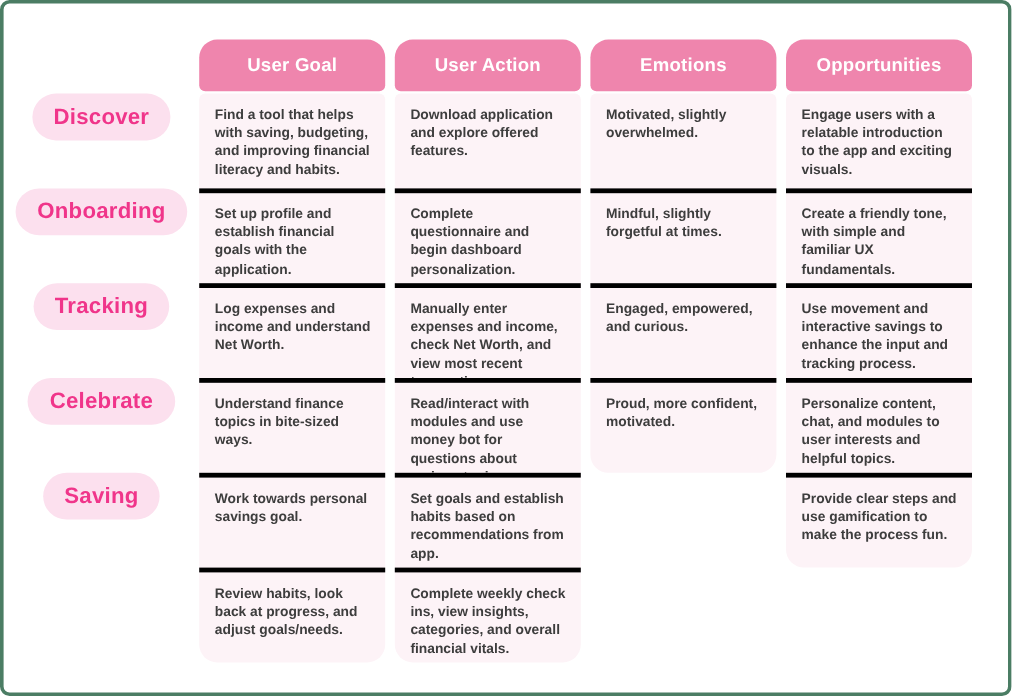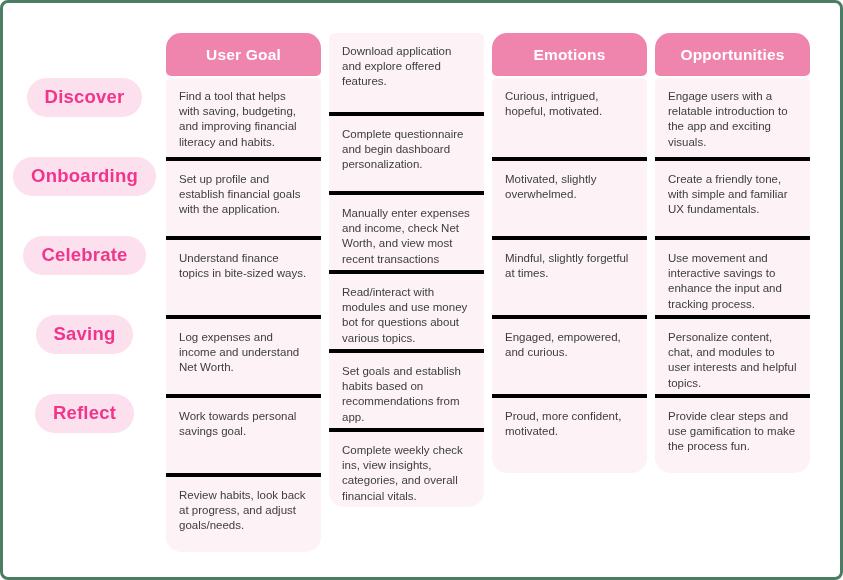--- a/index.html
+++ b/index.html
@@ -36,21 +36,21 @@
     height:43px; flex:0 0 43px;
     background:#ef85ad; color:#ffffff;
     font-weight:bold; font-size:15.5px; letter-spacing:0.2px;
     display:flex; align-items:center; justify-content:center;
     border-radius:15px 15px 5px 5px;
     margin-bottom:2px;
   }
   .col-body {
     background:#fdf3f7;
     border-radius:5px 5px 15px 15px;
-    display:flex; flex-direction:column;
+    display:flex; flex-direction:column;font-weight:bold;
   }
   .cell {
     height:79px;
     padding:11px 12px 8px 13px;
     font-size:11.5px; line-height:1.32;
     color:#3d3d3d;
     overflow:hidden;
   }
   .cell + .cell { border-top:4px solid #000000; }
 </style>
@@ -61,57 +61,57 @@
   <div class="journey">
 
     <div class="labels-col">
       <div class="label-slot">
         <span class="stage-pill">Discover</span>
       </div>
       <div class="label-slot">
         <span class="stage-pill">Onboarding</span>
       </div>
       <div class="label-slot">
+        <span class="stage-pill">Tracking</span>
+      </div>
+      <div class="label-slot">
         <span class="stage-pill">Celebrate</span>
       </div>
       <div class="label-slot">
         <span class="stage-pill">Saving</span>
-      </div>
-      <div class="label-slot">
-        <span class="stage-pill">Reflect</span>
       </div>
     </div>
 
     <div class="col">
       <div class="col-header">User Goal</div>
       <div class="col-body">
         <div class="cell">Find a tool that helps with saving, budgeting, and improving financial literacy and habits.</div>
         <div class="cell">Set up profile and establish financial goals with the application.</div>
+        <div class="cell">Log expenses and income and understand Net Worth.</div>
         <div class="cell">Understand finance topics in bite-sized ways.</div>
-        <div class="cell">Log expenses and income and understand Net Worth.</div>
         <div class="cell">Work towards personal savings goal.</div>
         <div class="cell">Review habits, look back at progress, and adjust goals/needs.</div>
       </div>
     </div>
 
     <div class="col">
+      <div class="col-header">User Action</div>
       <div class="col-body">
         <div class="cell">Download application and explore offered features.</div>
         <div class="cell">Complete questionnaire and begin dashboard personalization.</div>
         <div class="cell">Manually enter expenses and income, check Net Worth, and view most recent transactions</div>
         <div class="cell">Read/interact with modules and use money bot for questions about various topics.</div>
         <div class="cell">Set goals and establish habits based on recommendations from app.</div>
         <div class="cell">Complete weekly check ins, view insights, categories, and overall financial vitals.</div>
       </div>
     </div>
 
     <div class="col">
       <div class="col-header">Emotions</div>
       <div class="col-body">
-        <div class="cell">Curious, intrigued, hopeful, motivated.</div>
         <div class="cell">Motivated, slightly overwhelmed.</div>
         <div class="cell">Mindful, slightly forgetful at times.</div>
         <div class="cell">Engaged, empowered, and curious.</div>
         <div class="cell">Proud, more confident, motivated.</div>
       </div>
     </div>
 
     <div class="col">
       <div class="col-header">Opportunities</div>
       <div class="col-body">

